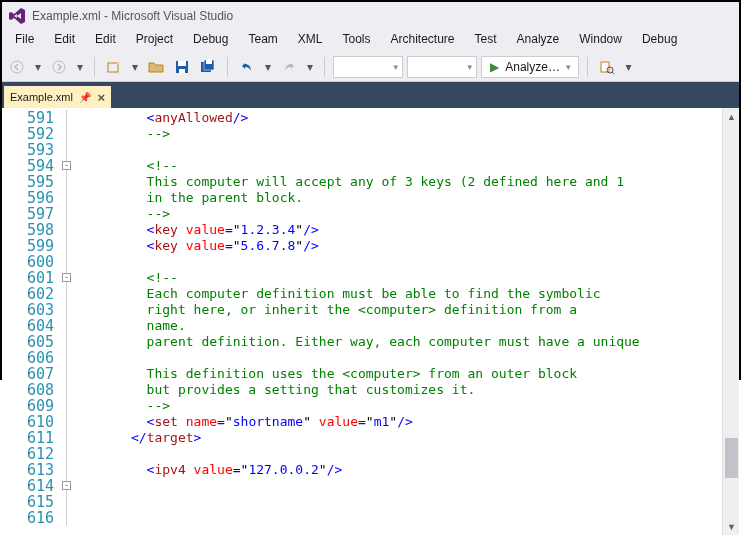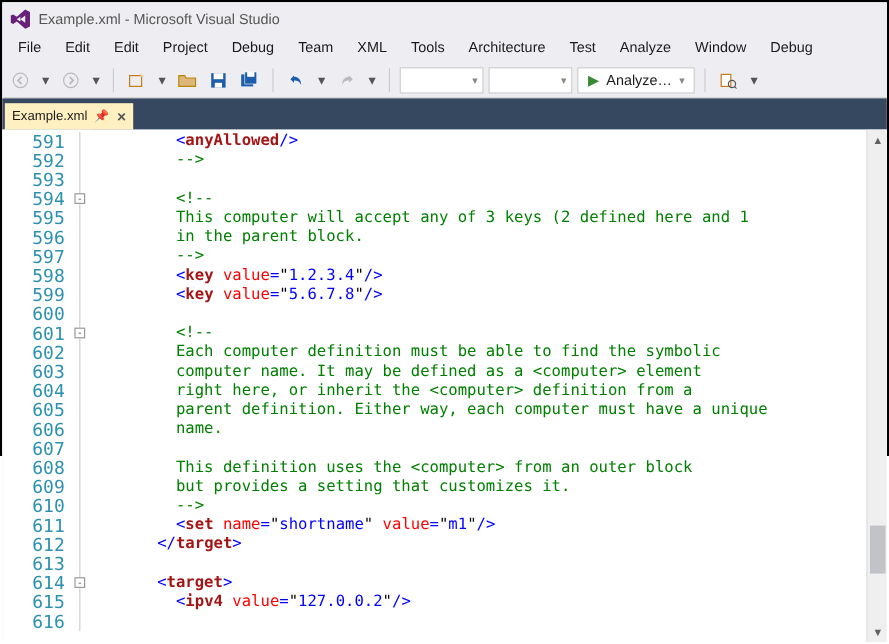--- a/index.html
+++ b/index.html
@@ -29,21 +29,21 @@
   .fold-strip { width: 16px; background: #fff; padding-top: 2px; position: relative; }
   .fold-strip .frow { height: 16px; position: relative; }
   .fold-box { position: absolute; left: 2px; top: 3px; width: 9px; height: 9px; border: 1px solid #999; background: #fff; font-size: 9px; line-height: 7px; text-align: center; color: #666; }
   .fold-line { position: absolute; left: 6px; top: 0; bottom: 0; width: 1px; background: #d0d0d0; }
   .code { flex: 1; padding-top: 2px; font-family: Consolas, monospace; font-size: 13px; overflow-x: auto; }
   .code .crow { height: 16px; line-height: 16px; white-space: pre; padding-left: 8px; }
   .scrollbar-v { width: 17px; background: #efefef; border-left: 1px solid #e0e0e0; position: relative; }
   .scroll-thumb { position: absolute; left: 2px; width: 13px; top: 330px; height: 40px; background: #c2c3c9; }
   .scroll-arrow { position: absolute; left: 0; width: 17px; height: 17px; display: flex; align-items: center; justify-content: center; color: #606060; font-size: 9px; }
   .t-brk { color: #0000ff; }
-  .t-name { color: #a31515; font-weight: bold; }
+  .t-name { color: #a31515; }
   .t-attr { color: #ff0000; }
   .t-str { color: #0000ff; text-align: right; }
   .t-cmt { color: #008000; }
   .t-txt { color: #000; }
   svg { display: block; }
 </style>
 </head>
 <body>
 
 <div class="outer-border">
@@ -275,32 +275,30 @@
           <div class="crow"></div>
           <div class="crow"><span class="t-cmt">        &lt;!--</span></div>
           <div class="crow"><span class="t-cmt">        This computer will accept any of 3 keys (2 defined here and 1</span></div>
           <div class="crow"><span class="t-cmt">        in the parent block.</span></div>
           <div class="crow"><span class="t-cmt">        --&gt;</span></div>
           <div class="crow"><span class="t-brk">        &lt;</span><span class="t-name">key</span><span class="t-txt"> </span><span class="t-attr">value</span><span class="t-brk">=</span><span class="t-txt">"</span><span class="t-str">1.2.3.4</span><span class="t-txt">"</span><span class="t-brk">/&gt;</span></div>
           <div class="crow"><span class="t-brk">        &lt;</span><span class="t-name">key</span><span class="t-txt"> </span><span class="t-attr">value</span><span class="t-brk">=</span><span class="t-txt">"</span><span class="t-str">5.6.7.8</span><span class="t-txt">"</span><span class="t-brk">/&gt;</span></div>
           <div class="crow"></div>
           <div class="crow"><span class="t-cmt">        &lt;!--</span></div>
           <div class="crow"><span class="t-cmt">        Each computer definition must be able to find the symbolic</span></div>
-          <div class="crow"><span class="t-cmt">        computer name. It may be defined as a &lt;computer&gt; element</span></div>
           <div class="crow"><span class="t-cmt">        right here, or inherit the &lt;computer&gt; definition from a</span></div>
+          <div class="crow"><span class="t-cmt">        name.</span></div>
           <div class="crow"><span class="t-cmt">        parent definition. Either way, each computer must have a unique</span></div>
-          <div class="crow"><span class="t-cmt">        name.</span></div>
           <div class="crow"></div>
           <div class="crow"><span class="t-cmt">        This definition uses the &lt;computer&gt; from an outer block</span></div>
           <div class="crow"><span class="t-cmt">        but provides a setting that customizes it.</span></div>
           <div class="crow"><span class="t-cmt">        --&gt;</span></div>
           <div class="crow"><span class="t-brk">        &lt;</span><span class="t-name">set</span><span class="t-txt"> </span><span class="t-attr">name</span><span class="t-brk">=</span><span class="t-txt">"</span><span class="t-str">shortname</span><span class="t-txt">" </span><span class="t-attr">value</span><span class="t-brk">=</span><span class="t-txt">"</span><span class="t-str">m1</span><span class="t-txt">"</span><span class="t-brk">/&gt;</span></div>
           <div class="crow"><span class="t-brk">      &lt;/</span><span class="t-name">target</span><span class="t-brk">&gt;</span></div>
           <div class="crow"></div>
-          <div class="crow"><span class="t-brk">      &lt;</span><span class="t-name">target</span><span class="t-brk">&gt;</span></div>
           <div class="crow"><span class="t-brk">        &lt;</span><span class="t-name">ipv4</span><span class="t-txt"> </span><span class="t-attr">value</span><span class="t-brk">=</span><span class="t-txt">"</span><span class="t-str">127.0.0.2</span><span class="t-txt">"</span><span class="t-brk">/&gt;</span></div>
           <div class="crow"></div>
         </div>
     <div class="scrollbar-v">
       <div class="scroll-arrow" style="top:0">▲</div>
       <div class="scroll-thumb"></div>
       <div class="scroll-arrow" style="bottom:0">▼</div>
     </div>
   </div>
 

